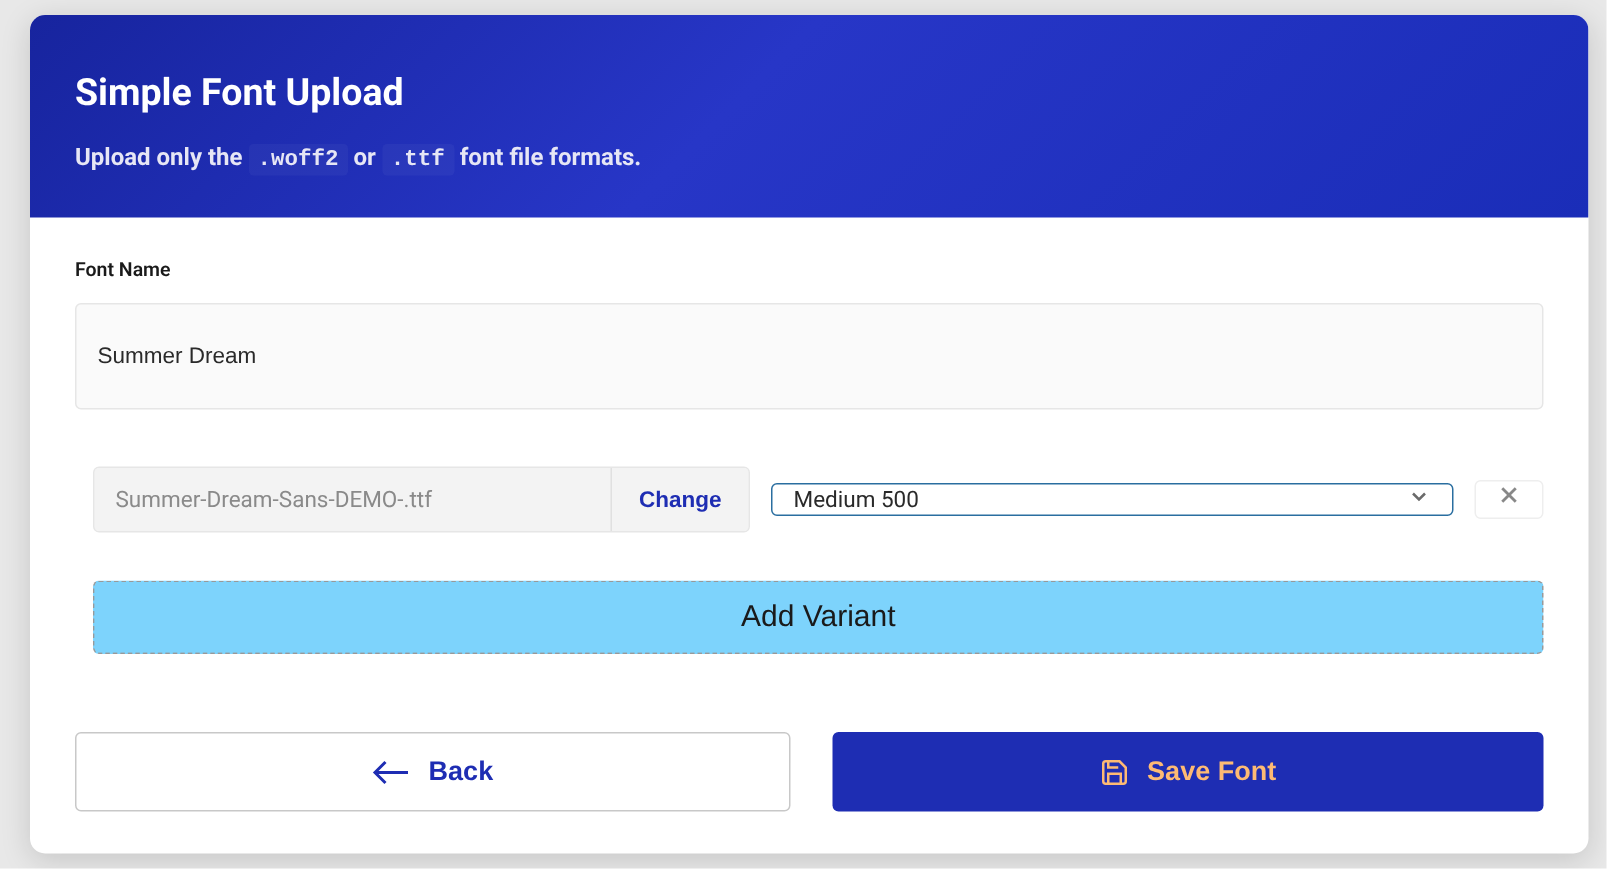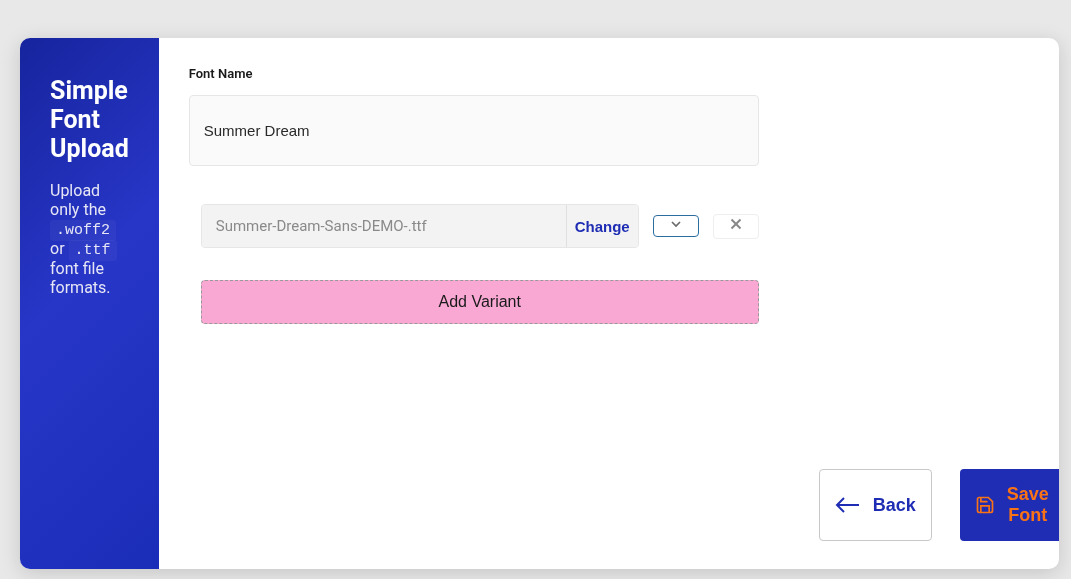--- a/index.html
+++ b/index.html
@@ -19,36 +19,35 @@
       position: absolute;
       top: 10px;
       left: 20px;
       right: 12px;
       bottom: 10px;
       background: #fff;
       border-radius: 10px;
       overflow: hidden;
       box-shadow: 0 4px 20px rgba(0,0,0,0.15);
       display: flex;
-      flex-direction: row;
-      margin-top: 28px;
+      flex-direction: column;
     }
     .modal-header {
       background: linear-gradient(135deg, #17249e 0%, #2736c7 45%, #1a2db8 100%);
       padding: 38px 30px 30px 30px;
       color: #fff;
     }
     .modal-title {
       font-size: 25px;
       font-weight: 700;
       margin-bottom: 18px;
     }
     .modal-subtitle {
       font-size: 16px;
-      font-weight: 400;
+      font-weight: 700;
       color: #e6e6f5;
     }
     .modal-subtitle .code {
       font-family: "Courier New", monospace;
       background: rgba(255,255,255,0.04);
       padding: 2px 6px;
       border-radius: 3px;
       font-size: 15px;
     }
     .modal-body {
@@ -94,21 +93,21 @@
       flex: 1;
       padding: 12px 14px;
       font-size: 15px;
       color: #8a8a8a;
       background: #f3f3f3;
       white-space: nowrap;
       overflow: hidden;
       text-overflow: ellipsis;
     }
     .change-btn {
-      padding: 12px 8px;
+      padding: 12px 18px;
       border: none;
       border-left: 1px solid #e0e0e0;
       background: #f3f3f3;
       color: #1e2db3;
       font-size: 15px;
       font-weight: 600;
       cursor: pointer;
     }
     .weight-select {
       flex: 1;
@@ -138,23 +137,23 @@
       align-items: center;
       justify-content: center;
       cursor: pointer;
       color: #888;
       font-size: 20px;
     }
     .add-variant-btn {
       width: 100%;
       padding: 12px;
       border: 1.5px dashed #999;
-      background: #f9a8d4;
-      border-radius: 4px;
-      font-size: 16px;
+      background: #7dd3fc;
+      border-radius: 4px;
+      font-size: 20px;
       font-weight: 500;
       color: #1a1a1a;
       cursor: pointer;
     }
     .modal-footer {
       display: flex;
       gap: 28px;
       padding: 4px 30px 28px 30px;
       margin-top: auto;
     }
@@ -174,21 +173,21 @@
       gap: 12px;
     }
     .save-btn {
       flex: 1;
       padding: 15px;
       border: none;
       background: #1e2db3;
       border-radius: 4px;
       font-size: 18px;
       font-weight: 700;
-      color: #f97316;
+      color: #fdba74;
       cursor: pointer;
       display: flex;
       align-items: center;
       justify-content: center;
       gap: 12px;
     }
     .arrow-left-icon {
       display: inline-flex;
     }
     .save-icon {
@@ -214,20 +213,21 @@
     <div class="field-label">Font Name</div>
     <input class="text-input" type="text" value="Summer Dream" style="">
 
     <div class="variant-section">
       <div class="variant-row">
         <div class="file-box">
           <div class="file-name">Summer-Dream-Sans-DEMO-.ttf</div>
           <button class="change-btn">Change</button>
         </div>
         <div class="weight-select">
+          <span class="weight-select-value">Medium 500</span>
           <span class="chevron-icon">
             <svg width="16" height="16" viewBox="0 0 24 24" fill="none" stroke="currentColor" stroke-width="2.5">
                 <polyline points="6 9 12 15 18 9"></polyline>
               </svg>
           </span>
         </div>
         <button class="remove-btn">
           <span>
             <svg width="18" height="18" viewBox="0 0 24 24" fill="none" stroke="currentColor" stroke-width="2.5">
                 <line x1="18" y1="6" x2="6" y2="18"></line>

